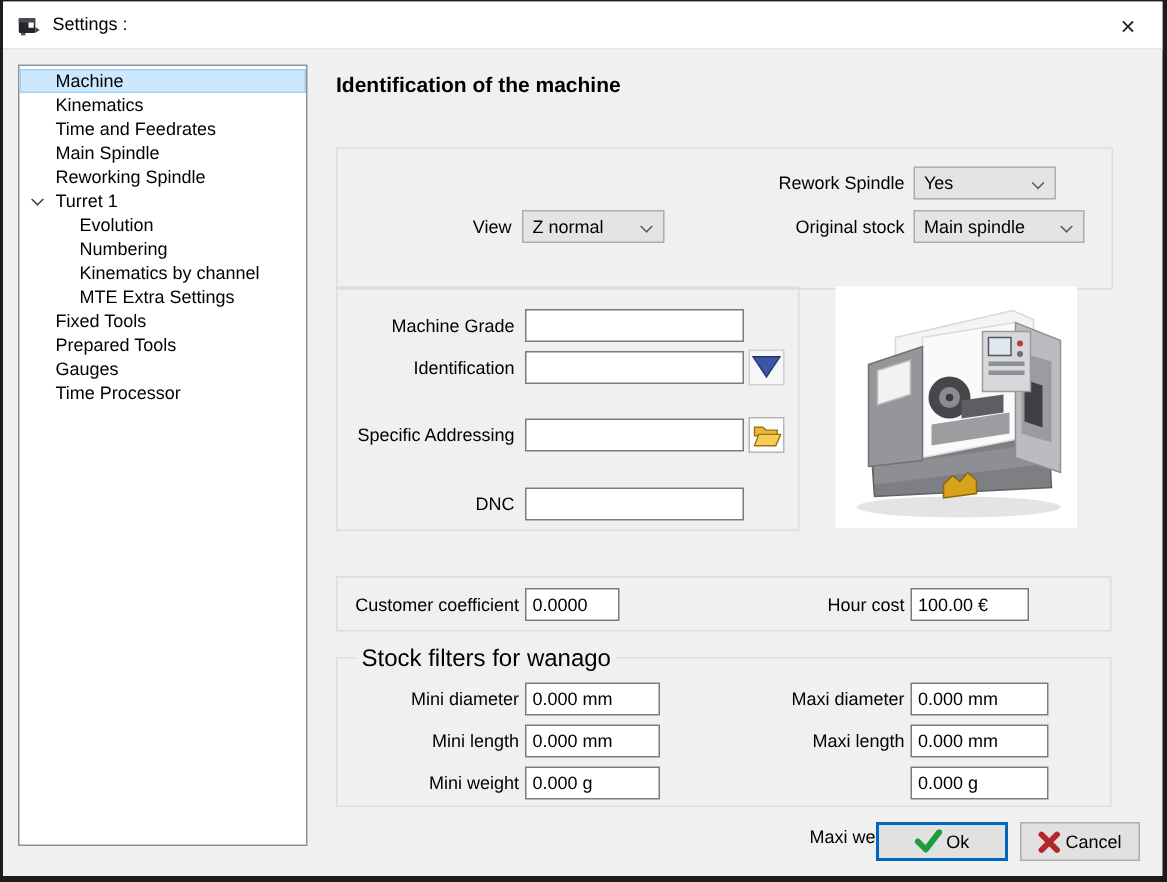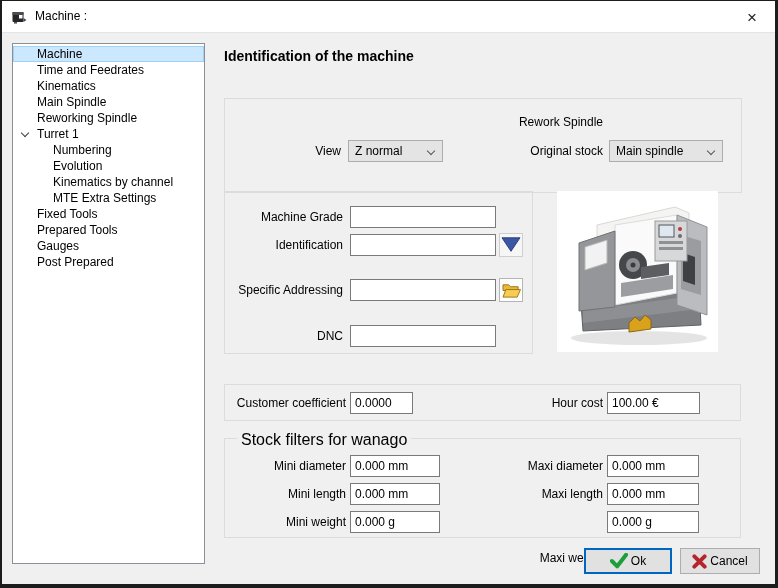--- a/index.html
+++ b/index.html
@@ -88,50 +88,54 @@
   <div class="titlebar">
     <span class="app-icon">
       <svg viewBox="0 0 16 16" width="16" height="16">
         <rect x="1.5" y="3" width="11" height="10" rx="1" fill="#26262a"></rect>
         <rect x="1.5" y="3" width="11" height="3" fill="#4a4a50"></rect>
         <rect x="8" y="6" width="3.5" height="3.5" fill="#ffffff"></rect>
         <polygon points="12.5,9 15.5,11 12.5,13" fill="#45454b"></polygon>
         <rect x="3" y="13" width="3" height="1.6" fill="#55555c"></rect>
       </svg>
     </span>
-    <span class="win-title">Machine :</span>
+    <span class="win-title">Settings :</span>
     <div class="close-btn">
       <span>×</span>
     </div>
   </div>
 
   <div class="tree">
     <div class="trow sel">Machine</div>
+    <div class="trow">Kinematics</div>
     <div class="trow">Time and Feedrates</div>
-    <div class="trow">Kinematics</div>
     <div class="trow">Main Spindle</div>
     <div class="trow">Reworking Spindle</div>
     <div class="trow">
       <span class="tchev"></span>
       <span>Turret 1</span>
     </div>
+    <div class="trow child">Evolution</div>
     <div class="trow child">Numbering</div>
-    <div class="trow child">Evolution</div>
     <div class="trow child">Kinematics by channel</div>
     <div class="trow child">MTE Extra Settings</div>
     <div class="trow">Fixed Tools</div>
     <div class="trow">Prepared Tools</div>
     <div class="trow">Gauges</div>
-    <div class="trow">Post Prepared</div>
+    <div class="trow">Time Processor</div>
   </div>
 
   <div class="page-title">Identification of the machine</div>
 
   <div class="gb gb1">
     <div class="lbl" style="left:0; width:378px; top:12px;">Rework Spindle</div>
+    <div class="combo" style="left:384px; top:12px; width:95px;">
+      <span>Yes</span>
+      <span class="chev"></span>
+    </div>
     <div class="lbl" style="left:0; width:116px; top:41px;">View</div>
     <div class="combo" style="left:123px; top:41px; width:95px;">
       <span>Z normal</span>
       <span class="chev"></span>
     </div>
     <div class="lbl" style="left:200px; width:178px; top:41px;">Original stock</div>
     <div class="combo" style="left:384px; top:41px; width:114px;">
       <span>Main spindle</span>
       <span class="chev"></span>
     </div>
@@ -187,21 +191,21 @@
       <rect x="102" y="50" width="24" height="3" fill="#8e9094"></rect>
       <rect x="102" y="56" width="24" height="3" fill="#8e9094"></rect>
       <path d="M72,132 l6,-6 l5,4 l5,-6 l6,5 l0,9 l-22,3 z" fill="#d8a21c" stroke="#8a6710"></path>
     </svg>
   </div>
 
   <div class="gb gb3">
     <div class="lbl" style="left:0; width:121px; top:7px;">Customer coefficient</div>
     <input class="tin" style="left: 125px; top: 7px; width: 63px;" value="0.0000">
     <div class="lbl" style="left:240px; width:138px; top:7px;">Hour cost</div>
-    <input class="tin" style="left: 382px; top: 7px; width: 93px;" value="100.00 €">
+    <input class="tin" style="left: 382px; top: 7px; width: 79px;" value="100.00 €">
   </div>
 
   <div class="gb gb4">
     <span class="legend">Stock filters for wanago</span>
 
     <div class="lbl" style="left:0; width:121px; top:16px;">Mini diameter</div>
     <input class="tin" style="left: 125px; top: 16px; width: 90px;" value="0.000 mm">
     <div class="lbl" style="left:240px; width:138px; top:16px;">Maxi diameter</div>
     <input class="tin" style="left: 382px; top: 16px; width: 92px;" value="0.000 mm">
 

